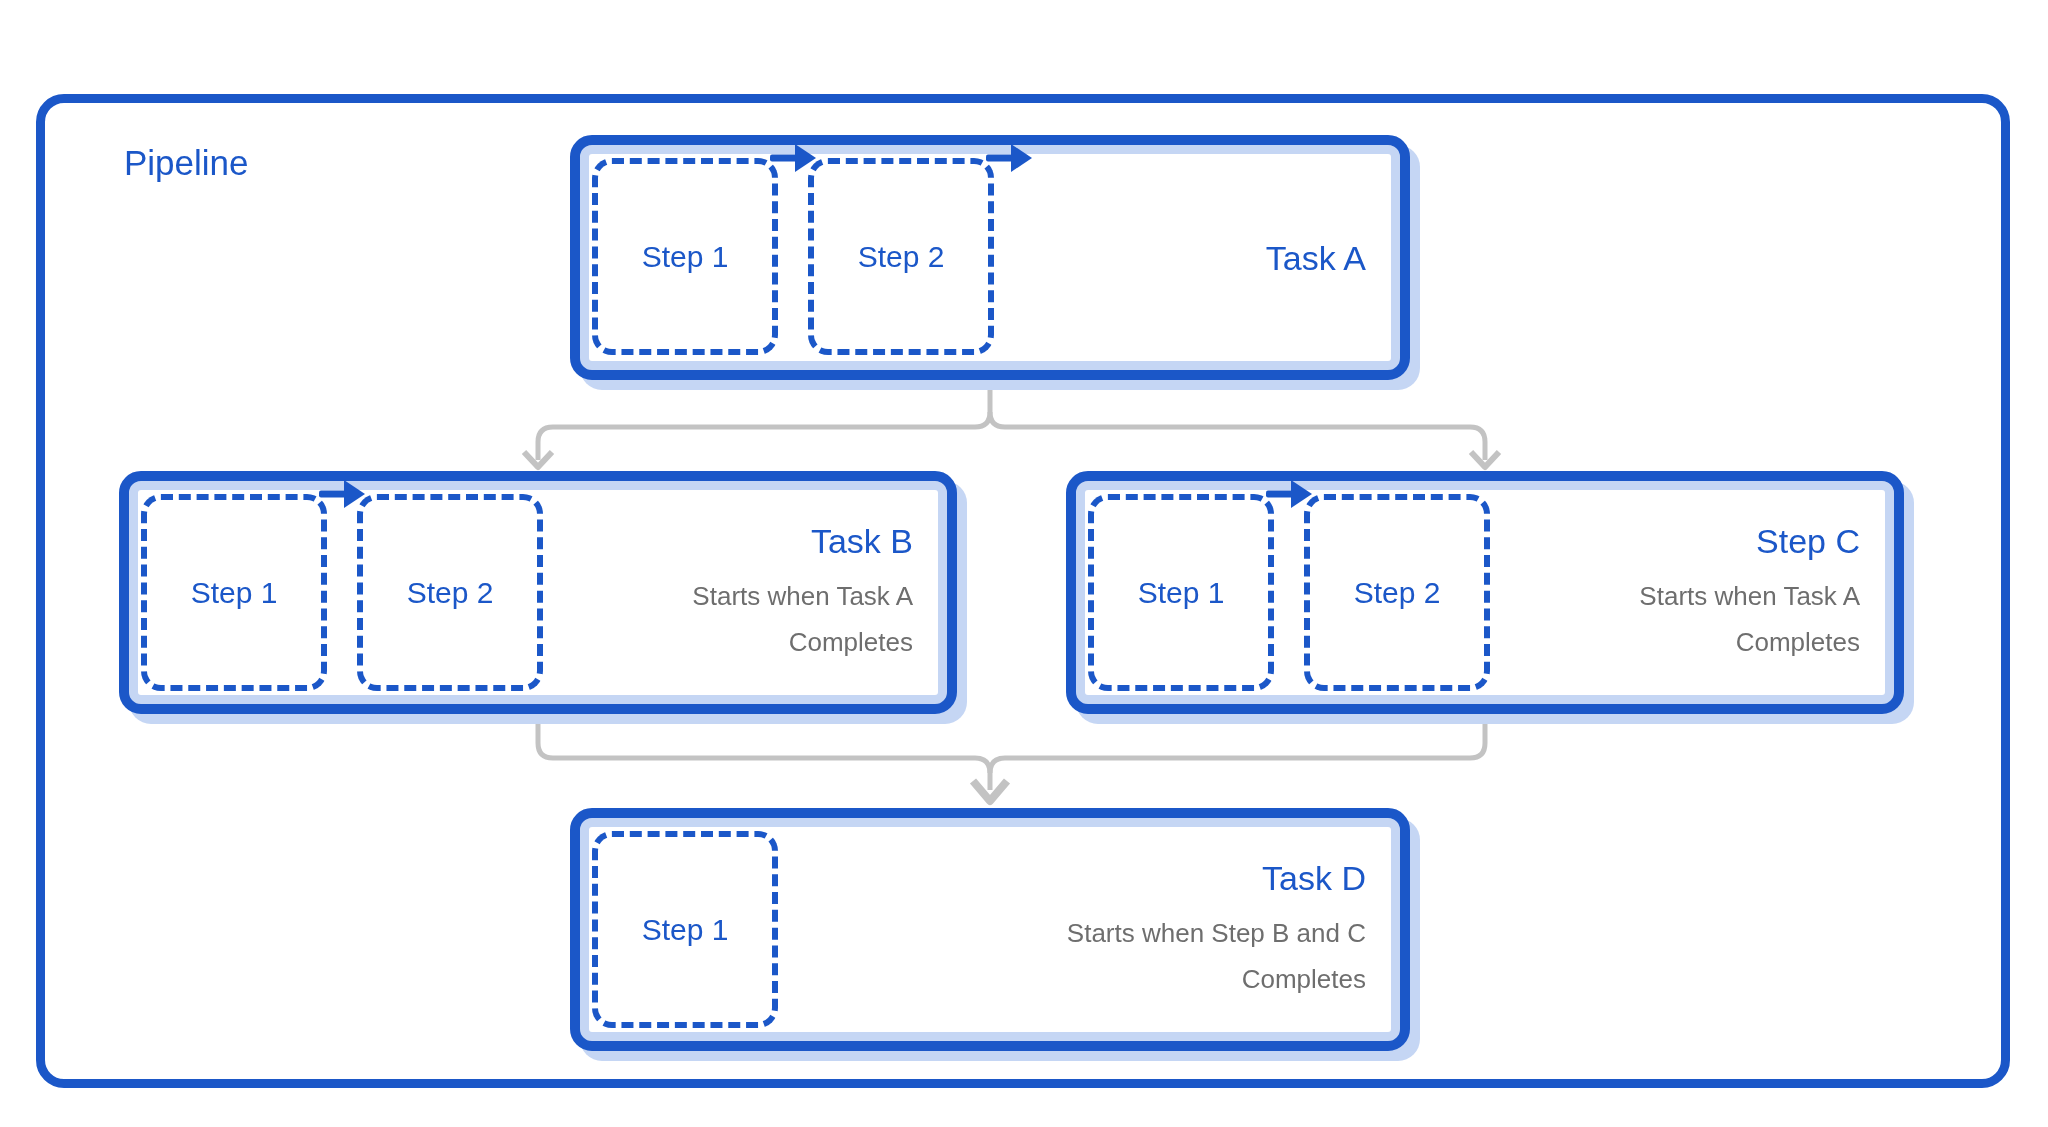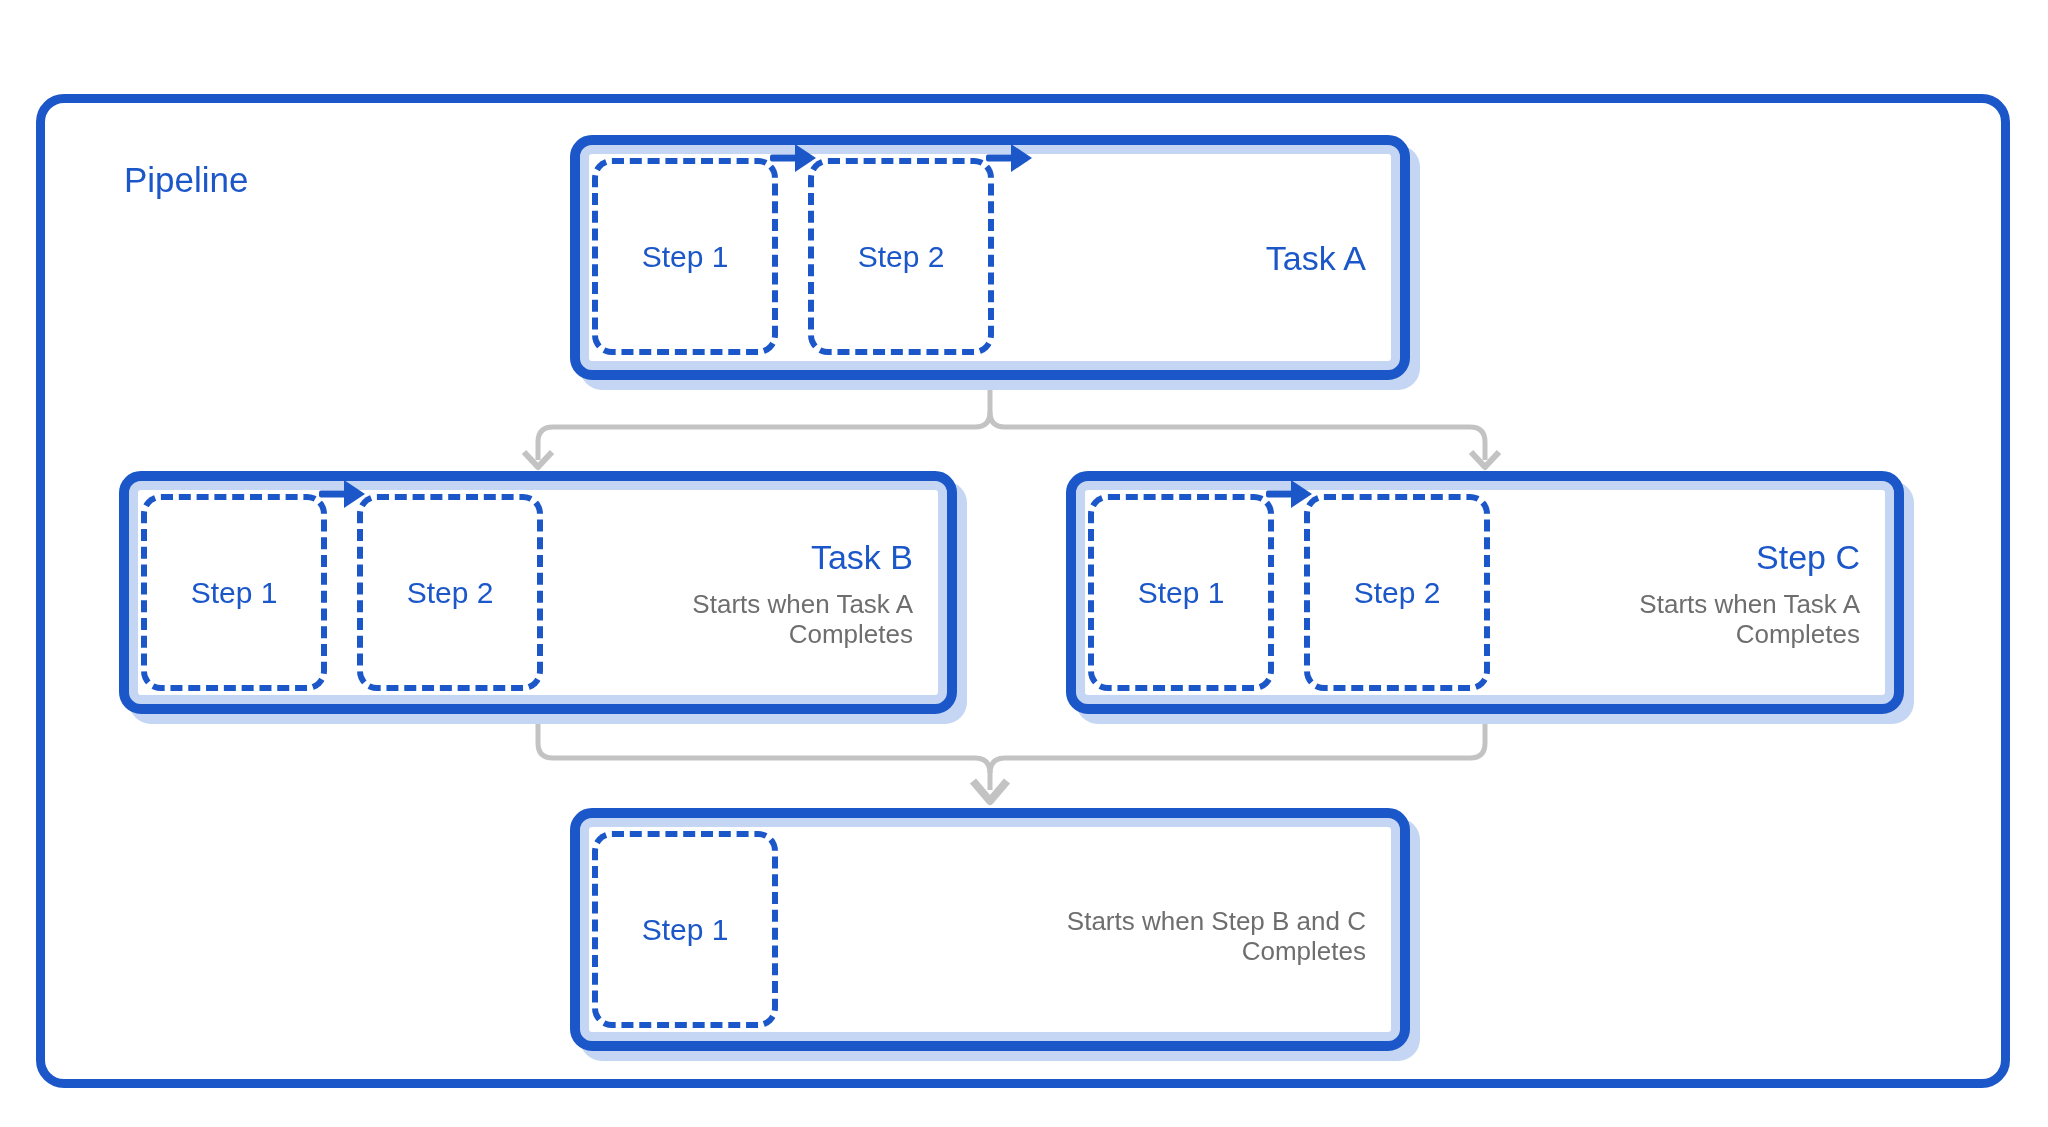--- a/index.html
+++ b/index.html
@@ -15,21 +15,21 @@
     background:var(--background);
     font-family:"Liberation Sans",sans-serif;
   }
   .pipeline{
     position:absolute;left:36px;top:94px;width:1974px;height:994px;
     border:9px solid var(--blue);border-radius:28px;box-sizing:border-box;
     background:var(--background);z-index:0;
   }
   .pipeline-title{
     position:absolute;left:79px;top:40px;
-    font-size:35px;font-weight:500;color:var(--blue);margin-top:17px;
+    font-size:35px;font-weight:500;color:var(--blue);
   }
   .connectors{position:absolute;left:0;top:0;z-index:1;}
   .connectors path{fill:none;stroke:var(--connector-gray);stroke-width:5;stroke-linejoin:round;}
   .connectors path.head{stroke-width:6;}
   .connectors path.head-big{stroke-width:8;}
   .task-card{
     position:absolute;box-sizing:border-box;background:var(--background);
     border:10px solid var(--blue);border-radius:22px;z-index:2;
     box-shadow:10px 10px 0 0 var(--light-blue), inset 0 0 0 9px var(--light-blue);
   }
@@ -52,21 +52,21 @@
   .step-arrow{
     position:absolute;left:50%;top:50%;transform:translate(-50%,-50%);
   }
   .step-arrow rect,.step-arrow polygon{fill:var(--blue);}
   .task-info{
     position:absolute;right:34px;top:50%;transform:translateY(-50%);
     text-align:right;max-width:420px;
   }
   .task-title{font-size:34px;font-weight:500;color:var(--blue);}
   .task-subtitle{
-    margin-top:12px;font-size:26px;line-height:30px;
+    margin-top:12px;font-size:26px;line-height:46px;
     color:var(--subtitle-gray);white-space:pre-line;
   }
 </style>
 </head>
 <body>
 
 <div class="canvas">
 
   <div class="pipeline">
     <div class="pipeline-title">Pipeline</div>
@@ -162,19 +162,20 @@
       </div>
     </div>
 
     <div class="task-card pos-d">
       <div class="steps">
     <div class="step-box">
       <span class="step-label">Step 1</span>
     </div>
   </div>
       <div class="task-info">
+        <div class="task-title">Task D</div>
         <div class="task-subtitle">Starts when Step B and C
 Completes</div>
       </div>
     </div>
   </div>
 
 </div>
 
 </body></html>

